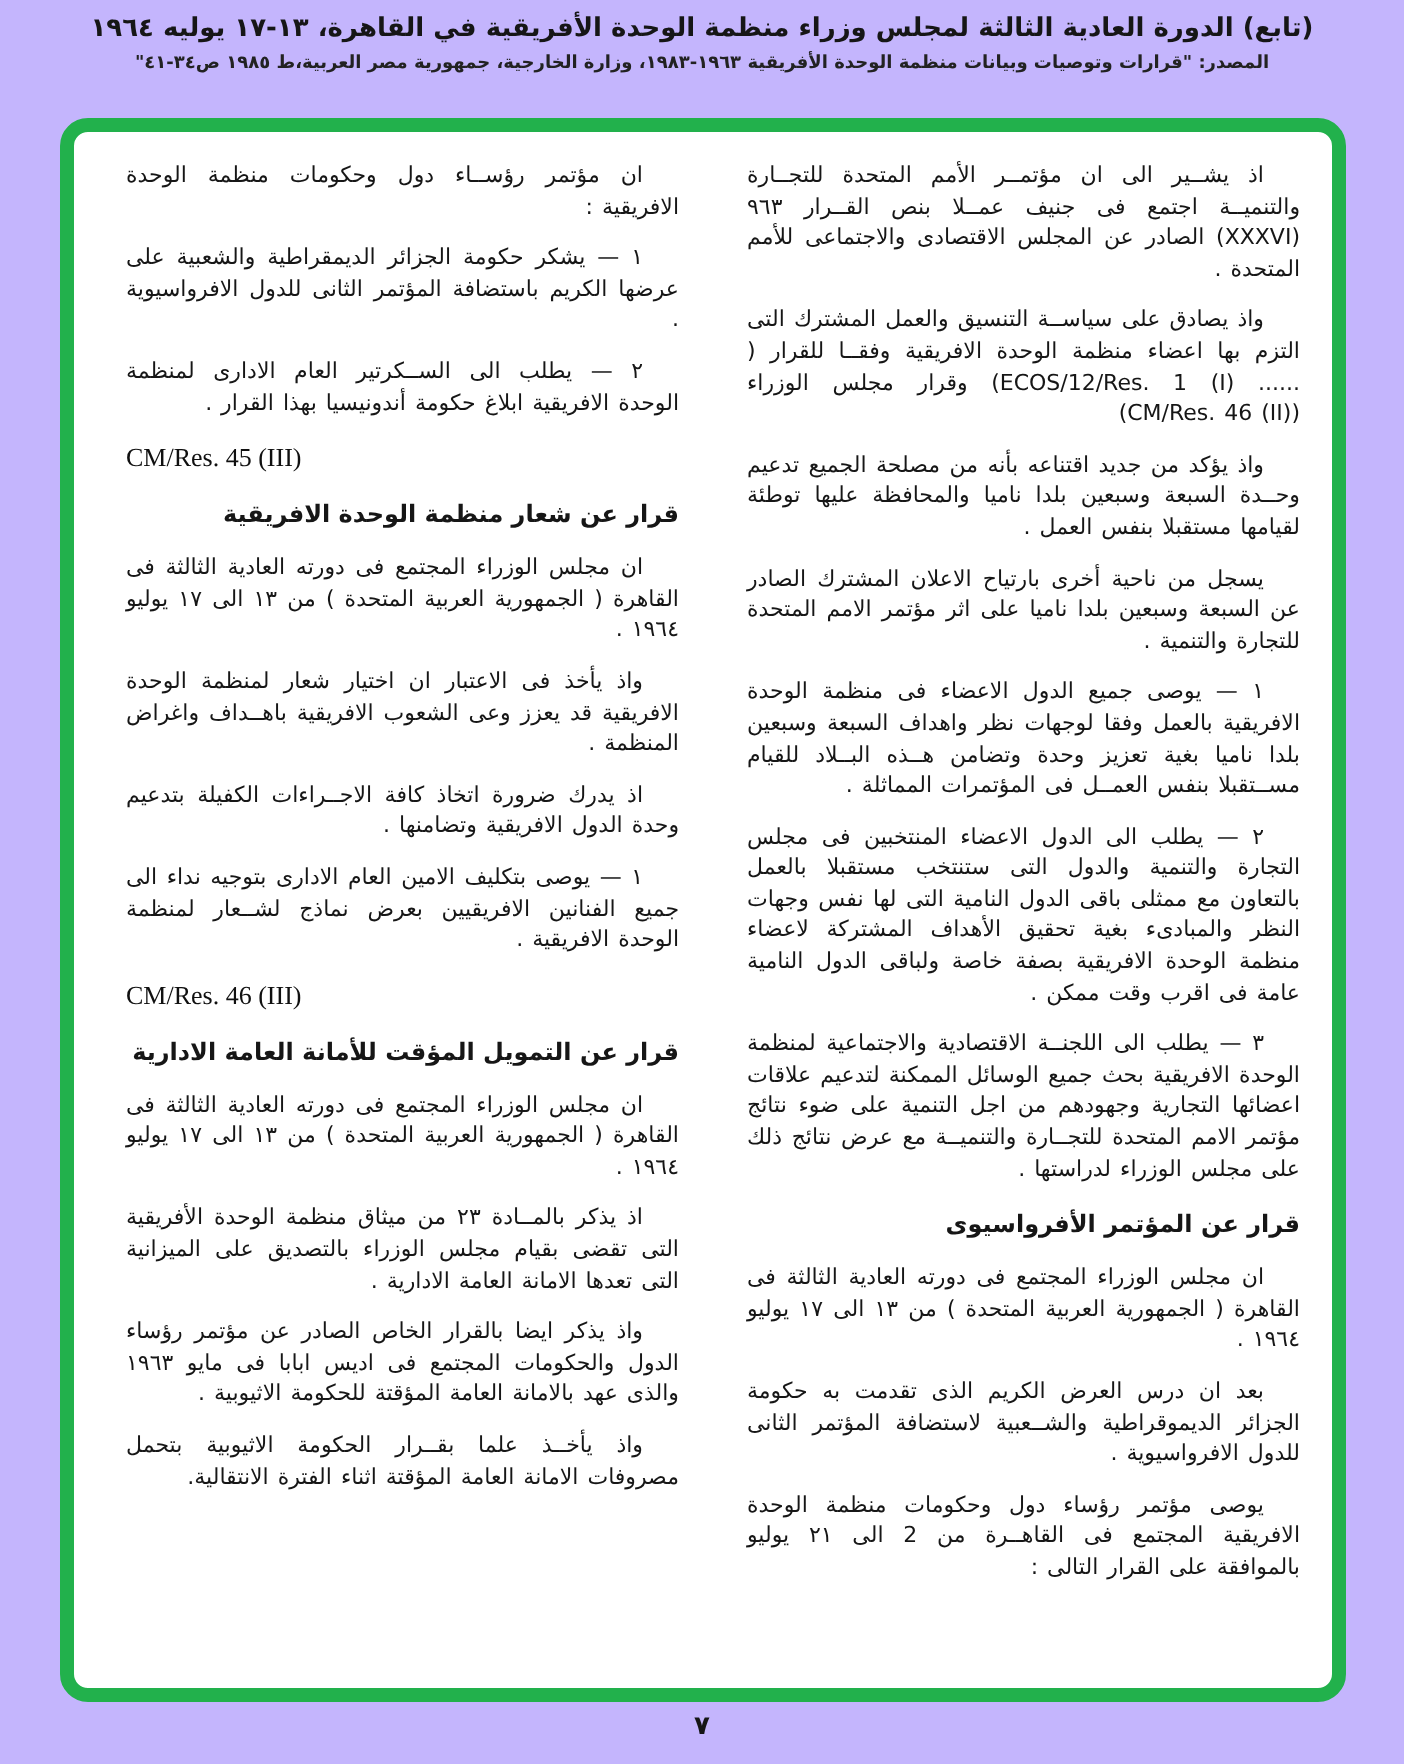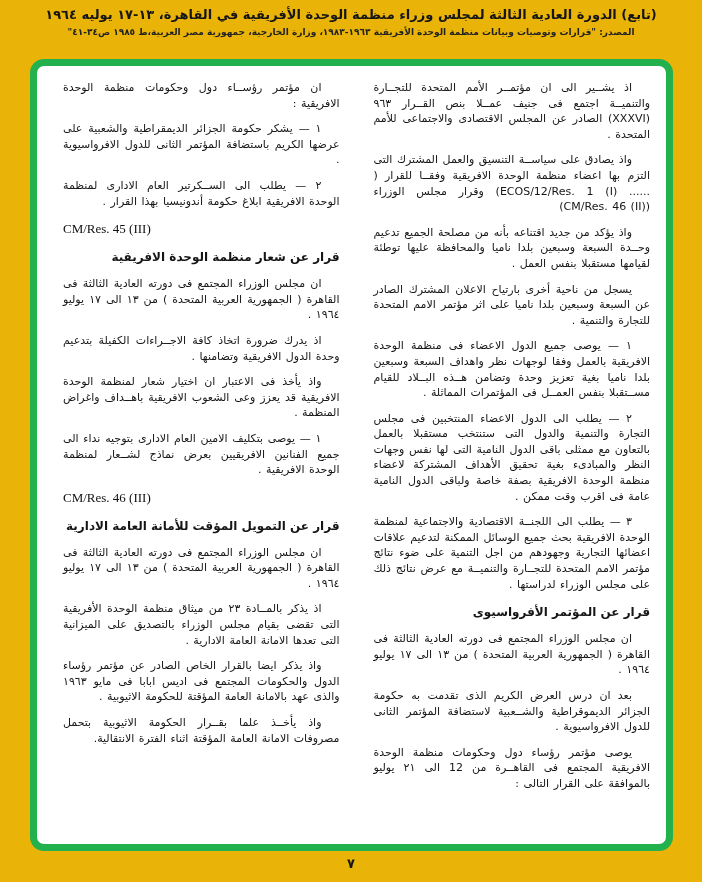--- a/index.html
+++ b/index.html
@@ -9,21 +9,21 @@
     width: 702px;
     height: 882px;
     font-family: "DejaVu Sans", sans-serif;
     color: #161616;
     overflow: hidden;
   }
   .page {
     position: relative;
     width: 702px;
     height: 882px;
-    background: #eab308;
+    background: #c4b5fd;
     direction: rtl;
     text-decoration: underline;
   }
   .header {
     position: absolute;
     top: 6px;
     left: 0;
     right: 0;
     text-align: center;
     direction: rtl;
@@ -110,31 +110,31 @@
         <div class="block paragraph">اذ يشــير الى ان مؤتمــر الأمم المتحدة للتجــارة والتنميــة اجتمع فى جنيف عمــلا بنص القــرار ٩٦٣ (XXXVI) الصادر عن المجلس الاقتصادى والاجتماعى للأمم المتحدة .</div>
         <div class="block paragraph">واذ يصادق على سياســة التنسيق والعمل المشترك التى التزم بها اعضاء منظمة الوحدة الافريقية وفقــا للقرار ( ...... ECOS/12/Res. 1 (I)) وقرار مجلس الوزراء (CM/Res. 46 (II))</div>
         <div class="block paragraph">واذ يؤكد من جديد اقتناعه بأنه من مصلحة الجميع تدعيم وحــدة السبعة وسبعين بلدا ناميا والمحافظة عليها توطئة لقيامها مستقبلا بنفس العمل .</div>
         <div class="block paragraph">يسجل من ناحية أخرى بارتياح الاعلان المشترك الصادر عن السبعة وسبعين بلدا ناميا على اثر مؤتمر الامم المتحدة للتجارة والتنمية .</div>
         <div class="block paragraph">١ — يوصى جميع الدول الاعضاء فى منظمة الوحدة الافريقية بالعمل وفقا لوجهات نظر واهداف السبعة وسبعين بلدا ناميا بغية تعزيز وحدة وتضامن هــذه البــلاد للقيام مســتقبلا بنفس العمــل فى المؤتمرات المماثلة .</div>
         <div class="block paragraph">٢ — يطلب الى الدول الاعضاء المنتخبين فى مجلس التجارة والتنمية والدول التى ستنتخب مستقبلا بالعمل بالتعاون مع ممثلى باقى الدول النامية التى لها نفس وجهات النظر والمبادىء بغية تحقيق الأهداف المشتركة لاعضاء منظمة الوحدة الافريقية بصفة خاصة ولباقى الدول النامية عامة فى اقرب وقت ممكن .</div>
         <div class="block paragraph">٣ — يطلب الى اللجنــة الاقتصادية والاجتماعية لمنظمة الوحدة الافريقية بحث جميع الوسائل الممكنة لتدعيم علاقات اعضائها التجارية وجهودهم من اجل التنمية على ضوء نتائج مؤتمر الامم المتحدة للتجــارة والتنميــة مع عرض نتائج ذلك على مجلس الوزراء لدراستها .</div>
         <div class="block heading">قرار عن المؤتمر الأفرواسيوى</div>
         <div class="block paragraph">ان مجلس الوزراء المجتمع فى دورته العادية الثالثة فى القاهرة ( الجمهورية العربية المتحدة ) من ١٣ الى ١٧ يوليو ١٩٦٤ .</div>
         <div class="block paragraph">بعد ان درس العرض الكريم الذى تقدمت به حكومة الجزائر الديموقراطية والشــعبية لاستضافة المؤتمر الثانى للدول الافرواسيوية .</div>
-        <div class="block paragraph">يوصى مؤتمر رؤساء دول وحكومات منظمة الوحدة الافريقية المجتمع فى القاهــرة من 12 الى ٢١ يوليو بالموافقة على القرار التالى :</div>
+        <div class="block paragraph">يوصى مؤتمر رؤساء دول وحكومات منظمة الوحدة الافريقية المجتمع فى القاهــرة من 2 الى ٢١ يوليو بالموافقة على القرار التالى :</div>
       </div>
     <div class="col">
         <div class="block paragraph">ان مؤتمر رؤســاء دول وحكومات منظمة الوحدة الافريقية :</div>
         <div class="block paragraph">١ — يشكر حكومة الجزائر الديمقراطية والشعبية على عرضها الكريم باستضافة المؤتمر الثانى للدول الافرواسيوية .</div>
         <div class="block paragraph">٢ — يطلب الى الســكرتير العام الادارى لمنظمة الوحدة الافريقية ابلاغ حكومة أندونيسيا بهذا القرار .</div>
         <div class="block ref">CM/Res. 45 (III)</div>
         <div class="block heading">قرار عن شعار منظمة الوحدة الافريقية</div>
         <div class="block paragraph">ان مجلس الوزراء المجتمع فى دورته العادية الثالثة فى القاهرة ( الجمهورية العربية المتحدة ) من ١٣ الى ١٧ يوليو ١٩٦٤ .</div>
+        <div class="block paragraph">واذ يأخذ فى الاعتبار ان اختيار شعار لمنظمة الوحدة الافريقية قد يعزز وعى الشعوب الافريقية باهــداف واغراض المنظمة .</div>
         <div class="block paragraph">اذ يدرك ضرورة اتخاذ كافة الاجــراءات الكفيلة بتدعيم وحدة الدول الافريقية وتضامنها .</div>
-        <div class="block paragraph">واذ يأخذ فى الاعتبار ان اختيار شعار لمنظمة الوحدة الافريقية قد يعزز وعى الشعوب الافريقية باهــداف واغراض المنظمة .</div>
         <div class="block paragraph">١ — يوصى بتكليف الامين العام الادارى بتوجيه نداء الى جميع الفنانين الافريقيين بعرض نماذج لشــعار لمنظمة الوحدة الافريقية .</div>
         <div class="block ref">CM/Res. 46 (III)</div>
         <div class="block heading">قرار عن التمويل المؤقت للأمانة العامة الادارية</div>
         <div class="block paragraph">ان مجلس الوزراء المجتمع فى دورته العادية الثالثة فى القاهرة ( الجمهورية العربية المتحدة ) من ١٣ الى ١٧ يوليو ١٩٦٤ .</div>
         <div class="block paragraph">اذ يذكر بالمــادة ٢٣ من ميثاق منظمة الوحدة الأفريقية التى تقضى بقيام مجلس الوزراء بالتصديق على الميزانية التى تعدها الامانة العامة الادارية .</div>
         <div class="block paragraph">واذ يذكر ايضا بالقرار الخاص الصادر عن مؤتمر رؤساء الدول والحكومات المجتمع فى اديس ابابا فى مايو ١٩٦٣ والذى عهد بالامانة العامة المؤقتة للحكومة الاثيوبية .</div>
         <div class="block paragraph">واذ يأخــذ علما بقــرار الحكومة الاثيوبية بتحمل مصروفات الامانة العامة المؤقتة اثناء الفترة الانتقالية.</div>
       </div>
   </div>
 

